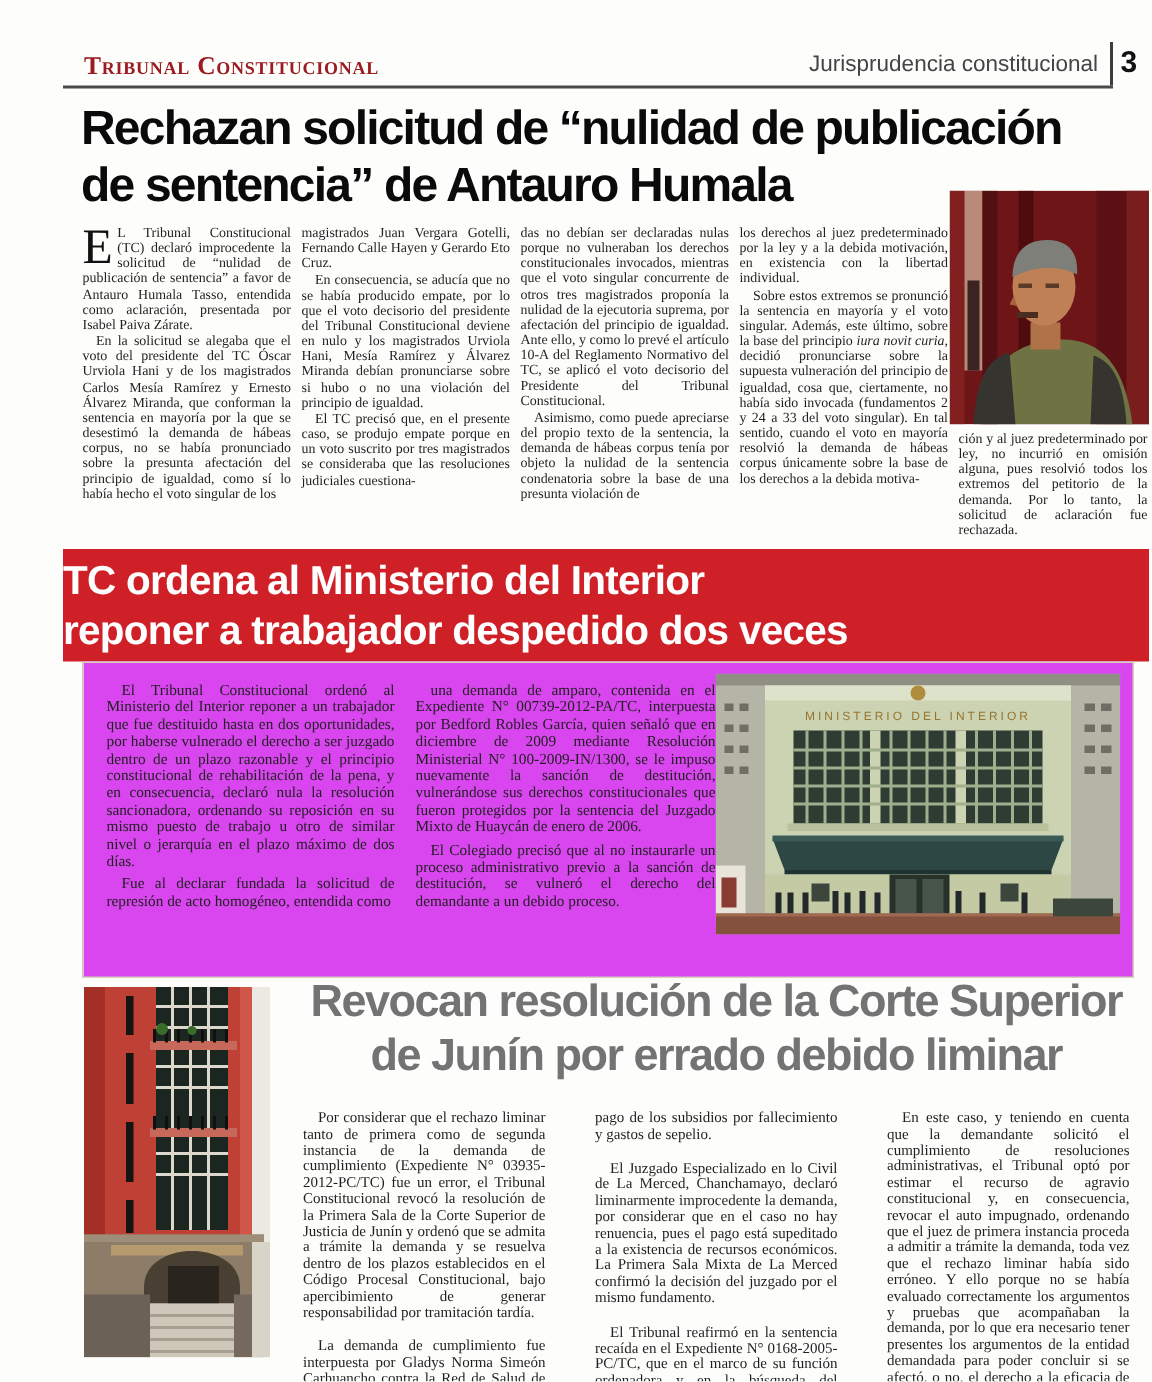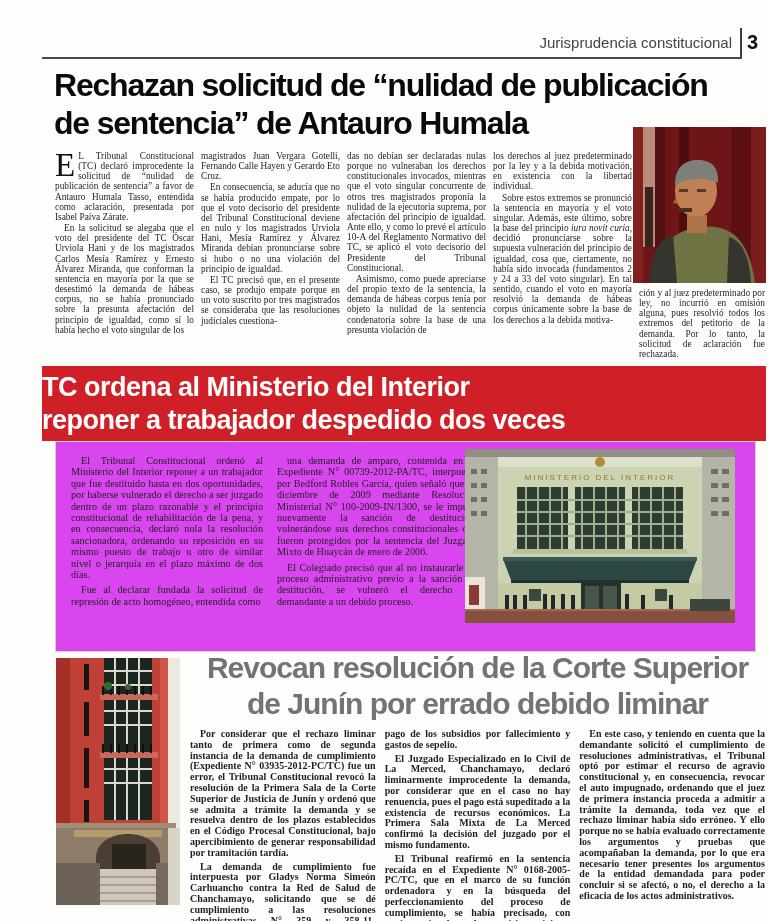--- a/index.html
+++ b/index.html
@@ -62,43 +62,44 @@
     position:absolute;left:55px;top:441px;width:701px;height:211px;
     background:#d946ef;border:1px solid #d6d1ba;box-sizing:border-box;
   }
   .a2-col{
     position:absolute;top:13px;font-size:10.2px;line-height:11.4px;text-align:justify;hyphens:auto;
   }
   .a2-col p{margin:0;text-indent:10px;}
   .a2-col p + p{margin-top:4px;}
   .a2-col.c1{left:15px;width:192px;}
   .a2-col.c2{left:221px;width:200px;}
-  .photo2{position:absolute;right:20px;top:7px;width:270px;height:216px;overflow:hidden;text-decoration:underline;}
+  .photo2{position:absolute;right:8px;top:7px;width:270px;height:216px;overflow:hidden;text-decoration:underline;}
 
   
   .photo3{position:absolute;left:56px;top:658px;width:124px;height:247px;overflow:hidden;}
   .a3-headline{
     position:absolute;left:190px;top:650px;width:575px;
     font-family:"Liberation Sans",sans-serif;font-weight:700;
     font-size:30px;line-height:36px;letter-spacing:-1px;color:#737373;text-align:center;
   }
   .a3-headline span{display:block;}
   .a3-cols{
     position:absolute;left:190px;top:729px;width:575px;display:flex;gap:9px;
   }
   .a3-cols .col{flex:1;font-size:10px;line-height:10.8px;text-align:justify;hyphens:auto;}
-  .a3-cols p{margin:0;text-indent:10px;font-weight:bold;}
+  .a3-cols p{margin:12px;text-indent:10px;}
   .a3-cols p.cont{text-indent:0;}
   .a3-cols p + p{margin-top:3px;}
 </style>
 </head>
 <body>
 
 <div class="page">
 
+  <div class="hdr-brand">Tribunal Constitucional</div>
   <div class="hdr-section">Jurisprudencia constitucional</div>
   <div class="hdr-vline"></div>
   <div class="hdr-pagenum">3</div>
   <div class="hdr-rule"></div>
 
   <h1 class="a1-headline" style="margin:0;">
     <span>Rechazan solicitud  de “nulidad de publicación</span>
     <span>de sentencia” de Antauro Humala</span>
   </h1>
 

